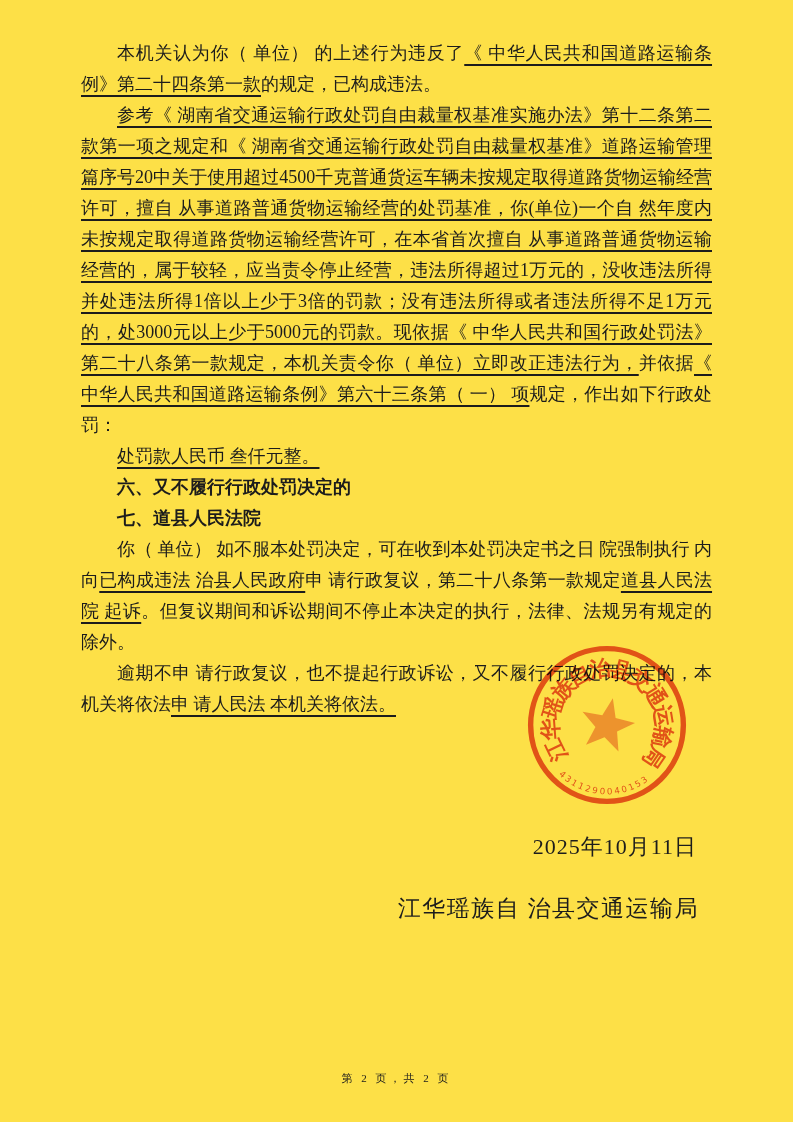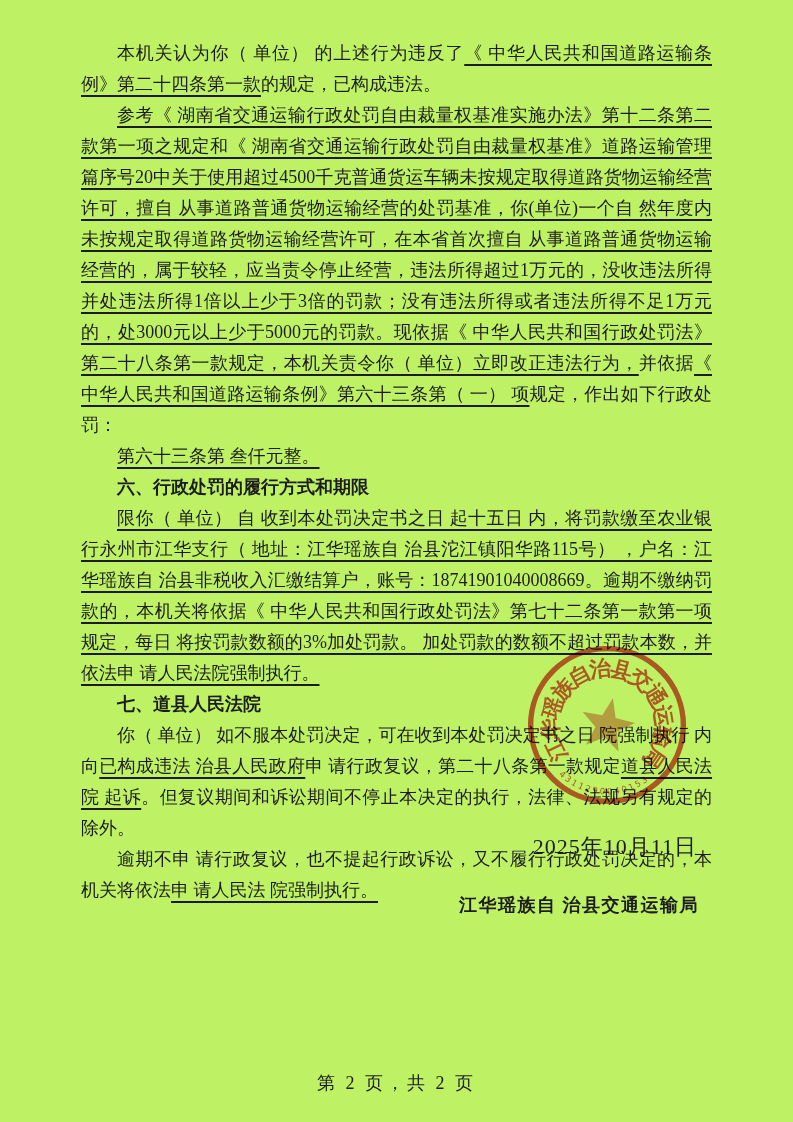--- a/index.html
+++ b/index.html
@@ -1,20 +1,20 @@
 <!DOCTYPE html>
 <html><head>
 <meta charset="utf-8">
 <style>
   html,body{margin:0;padding:0;background:#ffffff;}
   .page{
     position:relative;
     width:793px;height:1122px;
     margin:0 auto;
-    background:#bef264;
+    background:#fde047;
     overflow:hidden;
     font-family:"Liberation Serif","DejaVu Serif",serif;
     color:#1c1c1c;
   }
   .content{
     position:absolute;
     left:81px;right:81px;top:38px;
     font-size:18px;
     line-height:31px;
     text-align:justify;
@@ -28,29 +28,28 @@
   }
   .date-line{
     position:absolute;
     top:832px;right:96px;
     font-size:22px;
     letter-spacing:1px;
   }
   .signature-line{
     position:absolute;
     top:893px;right:94px;
-    font-size:18px;
+    font-size:23px;
     letter-spacing:1.5px;
-    font-weight:bold;
   }
   .page-footer{
     position:absolute;
     top:1071px;left:0;right:0;
     text-align:center;
-    font-size:18px;
+    font-size:11px;
     letter-spacing:3px;
   }
   .seal{
     position:absolute;
     left:524px;top:642px;
     width:166px;height:166px;
     opacity:.82;
     mix-blend-mode:multiply;
     pointer-events:none;
   }
@@ -72,26 +71,25 @@
   }
 </style>
 </head>
 <body>
 
 <div class="page">
 
   <div class="content">
       <p class="para"><span>本机关认为你（ 单位） 的上述行为违反了</span><span class="u">《 中华人民共和国道路运输条例》第二十四条第一款</span><span>的规定，已构成违法。</span></p>
       <p class="para"><span class="u">参考《 湖南省交通运输行政处罚自由裁量权基准实施办法》第十二条第二款第一项之规定和《 湖南省交通运输行政处罚自由裁量权基准》道路运输管理篇序号20中关于使用超过4500千克普通货运车辆未按规定取得道路货物运输经营许可，擅自 从事道路普通货物运输经营的处罚基准，你(单位)一个自 然年度内 未按规定取得道路货物运输经营许可，在本省首次擅自 从事道路普通货物运输经营的，属于较轻，应当责令停止经营，违法所得超过1万元的，没收违法所得并处违法所得1倍以上少于3倍的罚款；没有违法所得或者违法所得不足1万元的，处3000元以上少于5000元的罚款。现依据《 中华人民共和国行政处罚法》第二十八条第一款规定，本机关责令你（ 单位）立即改正违法行为，</span><span>并依据</span><span class="u">《 中华人民共和国道路运输条例》第六十三条第（ 一） 项</span><span>规定，作出如下行政处罚：</span></p>
-      <p class="para"><span class="u">第六十三条第 叁仟元整。 </span></p>
-      <div class="heading"><span>六、行政处罚的履行方式和期限</span></div>
-      <p class="para"><span class="u">限你（ 单位） 自 收到本处罚决定书之日 起十五日 内，将罚款缴至农业银行永州市江华支行（ 地址：江华瑶族自 治县沱江镇阳华路115号） ，户名：江华瑶族自 治县非税收入汇缴结算户，账号：18741901040008669。逾期不缴纳罚款的，本机关将依据《 中华人民共和国行政处罚法》第七十二条第一款第一项规定，每日 将按罚款数额的3%加处罚款。 加处罚款的数额不超过罚款本数，并依法申 请人民法院强制执行。</span></p>
+      <p class="para"><span class="u">处罚款人民币 叁仟元整。 </span></p>
+      <div class="heading"><span>六、又不履行行政处罚决定的</span></div>
       <div class="heading"><span>七、道县人民法院</span></div>
       <p class="para"><span>你（ 单位） 如不服本处罚决定，可在收到本处罚决定书之日 院强制执行 内向</span><span class="u">已构成违法 治县人民政府</span><span>申 请行政复议，第二十八条第一款规定</span><span class="u">道县人民法院 起诉</span><span>。但复议期间和诉讼期间不停止本决定的执行，法律、法规另有规定的除外。</span></p>
-      <p class="para"><span>逾期不申 请行政复议，也不提起行政诉讼，又不履行行政处罚决定的，本机关将依法</span><span class="u">申 请人民法 院强制执行。</span></p>
+      <p class="para"><span>逾期不申 请行政复议，也不提起行政诉讼，又不履行行政处罚决定的，本机关将依法</span><span class="u">申 请人民法 本机关将依法。</span></p>
     </div>
 
   <div class="date-line">2025年10月11日</div>
 
   <div class="signature-line">江华瑶族自 治县交通运输局</div>
 
   <div class="seal" style="color: rgb(221, 58, 44);">
     <svg viewBox="0 0 200 200">
       <circle cx="100" cy="100" r="92" fill="none" stroke="currentColor" stroke-width="6.5"></circle>
       <polygon points="100,67 108.2,89.7 132.3,90.5 113.3,105.3 120,128.5 100,115 80,128.5 86.7,105.3 67.7,90.5 91.8,89.7" fill="currentColor" fill-opacity="0.55" transform="rotate(12 100 101)"></polygon>

